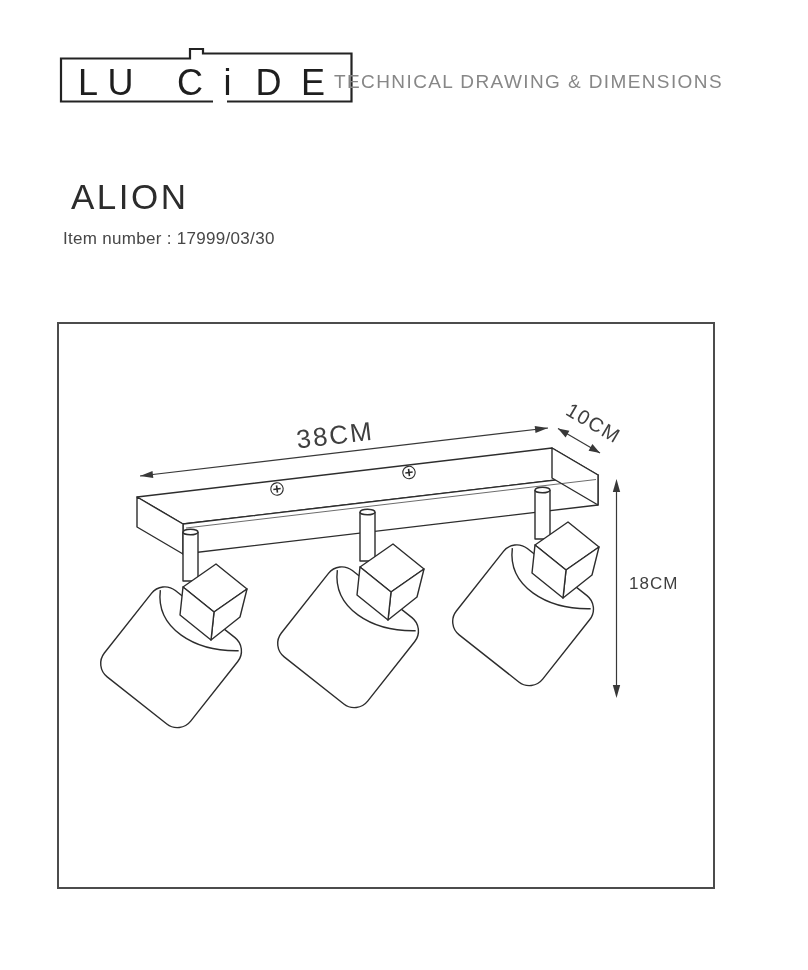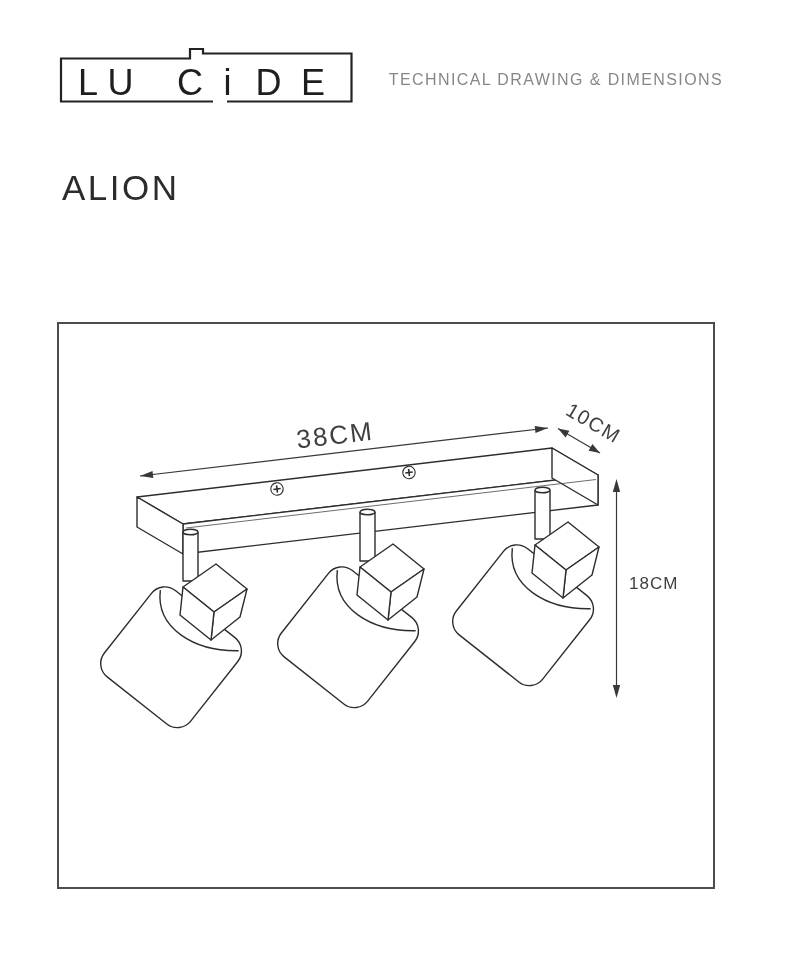--- a/index.html
+++ b/index.html
@@ -5,24 +5,24 @@
   html,body { margin:0; padding:0; }
   body {
     width:808px; height:970px; background:#ffffff; position:relative;
     font-family:"Liberation Sans", sans-serif; overflow:hidden;
   }
   .logo-svg { position:absolute; left:55px; top:40px; width:312px; height:74px; }
   .logo-border { fill:none; stroke:#232323; stroke-width:2.2px; }
   .logo-letter { font-size:36px; fill:#1e1e1e; font-weight:400; }
   .subtitle {
     position:absolute; top:71px; right:85px;
-    font-size:16px; letter-spacing:1.4px; color:#878787; white-space:nowrap;
+    font-size:19px; letter-spacing:1.4px; color:#878787; white-space:nowrap;
   }
   .product-name {
-    position:absolute; left:62px; top:168px; margin:0;
+    position:absolute; left:62px; top:168px; margin:9px;
     font-size:35px; font-weight:normal; letter-spacing:2.5px; color:#2c2c2c;
   }
   .product-meta {
     position:absolute; left:63px; top:227px;
     font-size:17px; color:#474747; letter-spacing:0.3px; line-height:23px;
   }
   .drawing-svg { position:absolute; left:0; top:0; width:808px; height:970px; }
   .frame { fill:none; stroke:#4c4c4c; stroke-width:2px; }
   .w  { fill:#ffffff; stroke:#2d2d2d; stroke-width:1.4px; stroke-linejoin:round; }
   .ln { fill:none;    stroke:#2d2d2d; stroke-width:1.4px; stroke-linejoin:round; }
@@ -44,20 +44,24 @@
     <text class="logo-letter" x="190" y="95" text-anchor="middle">C</text>
     <text class="logo-letter" x="227.5" y="95" text-anchor="middle">i</text>
     <text class="logo-letter" x="268.5" y="95" text-anchor="middle">D</text>
     <text class="logo-letter" x="313" y="95" text-anchor="middle">E</text>
   </svg>
 
   <div class="subtitle">TECHNICAL DRAWING &amp; DIMENSIONS</div>
 
   <h1 class="product-name">ALION</h1>
   <div class="product-meta">
+    <div>
+      <span>Item number :</span>
+      <span>17999/03/30</span>
+    </div>
   </div>
 
   <svg class="drawing-svg" viewBox="0 0 808 970">
     <defs>
 
       <g id="spot">
         <g>
           <rect class="w" x="0" y="0" width="110" height="110" rx="17" ry="17" transform="translate(-28.5,48) rotate(38.3)"></rect>
           <path class="ln" d="M5,9 C25,42 70,36 104,8" transform="translate(-28.5,48) rotate(38.3)"></path>
         </g>

